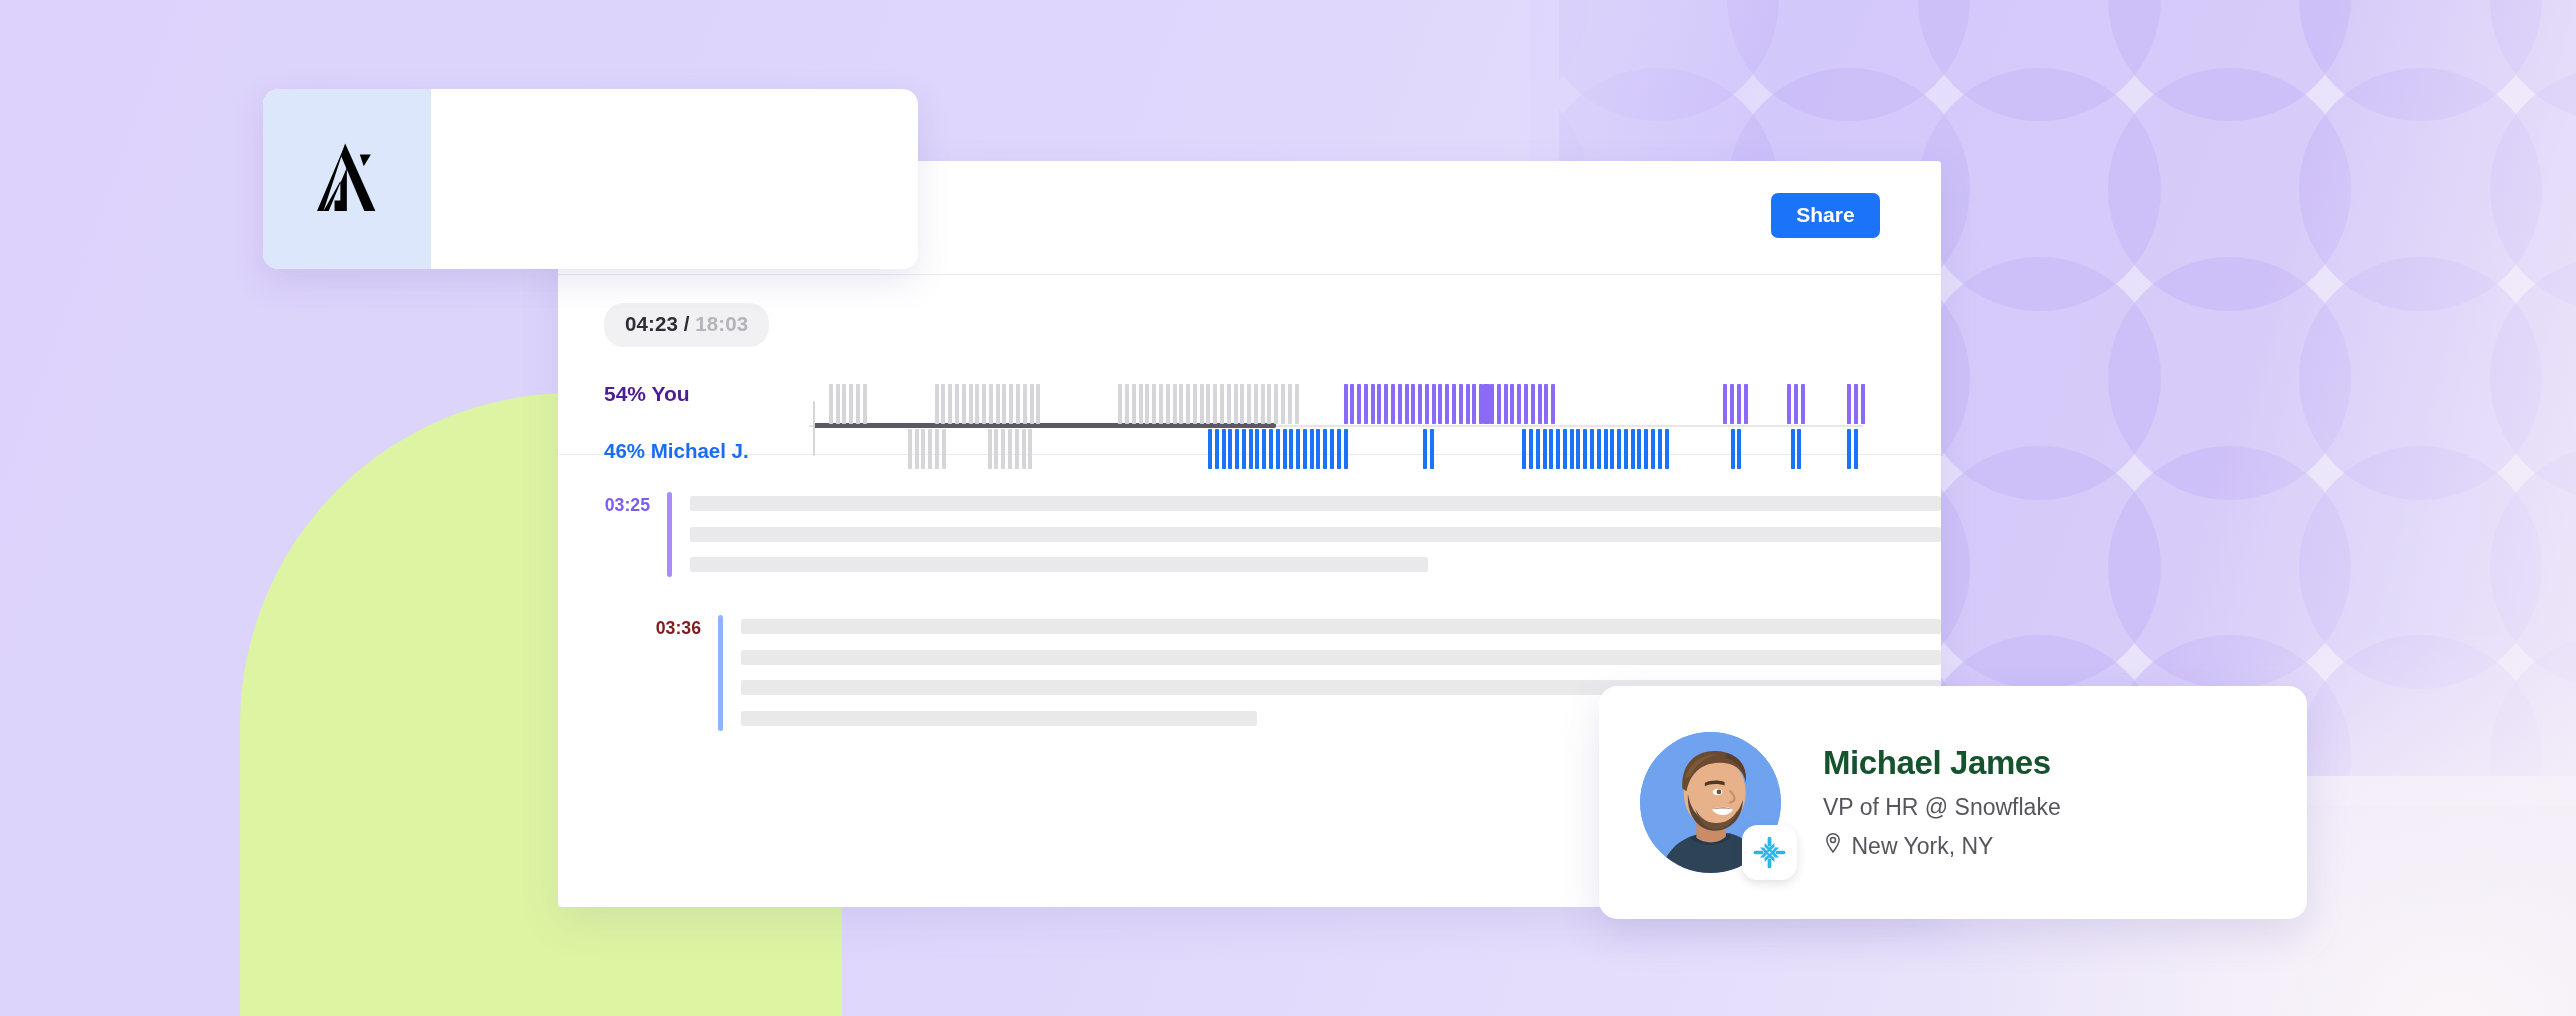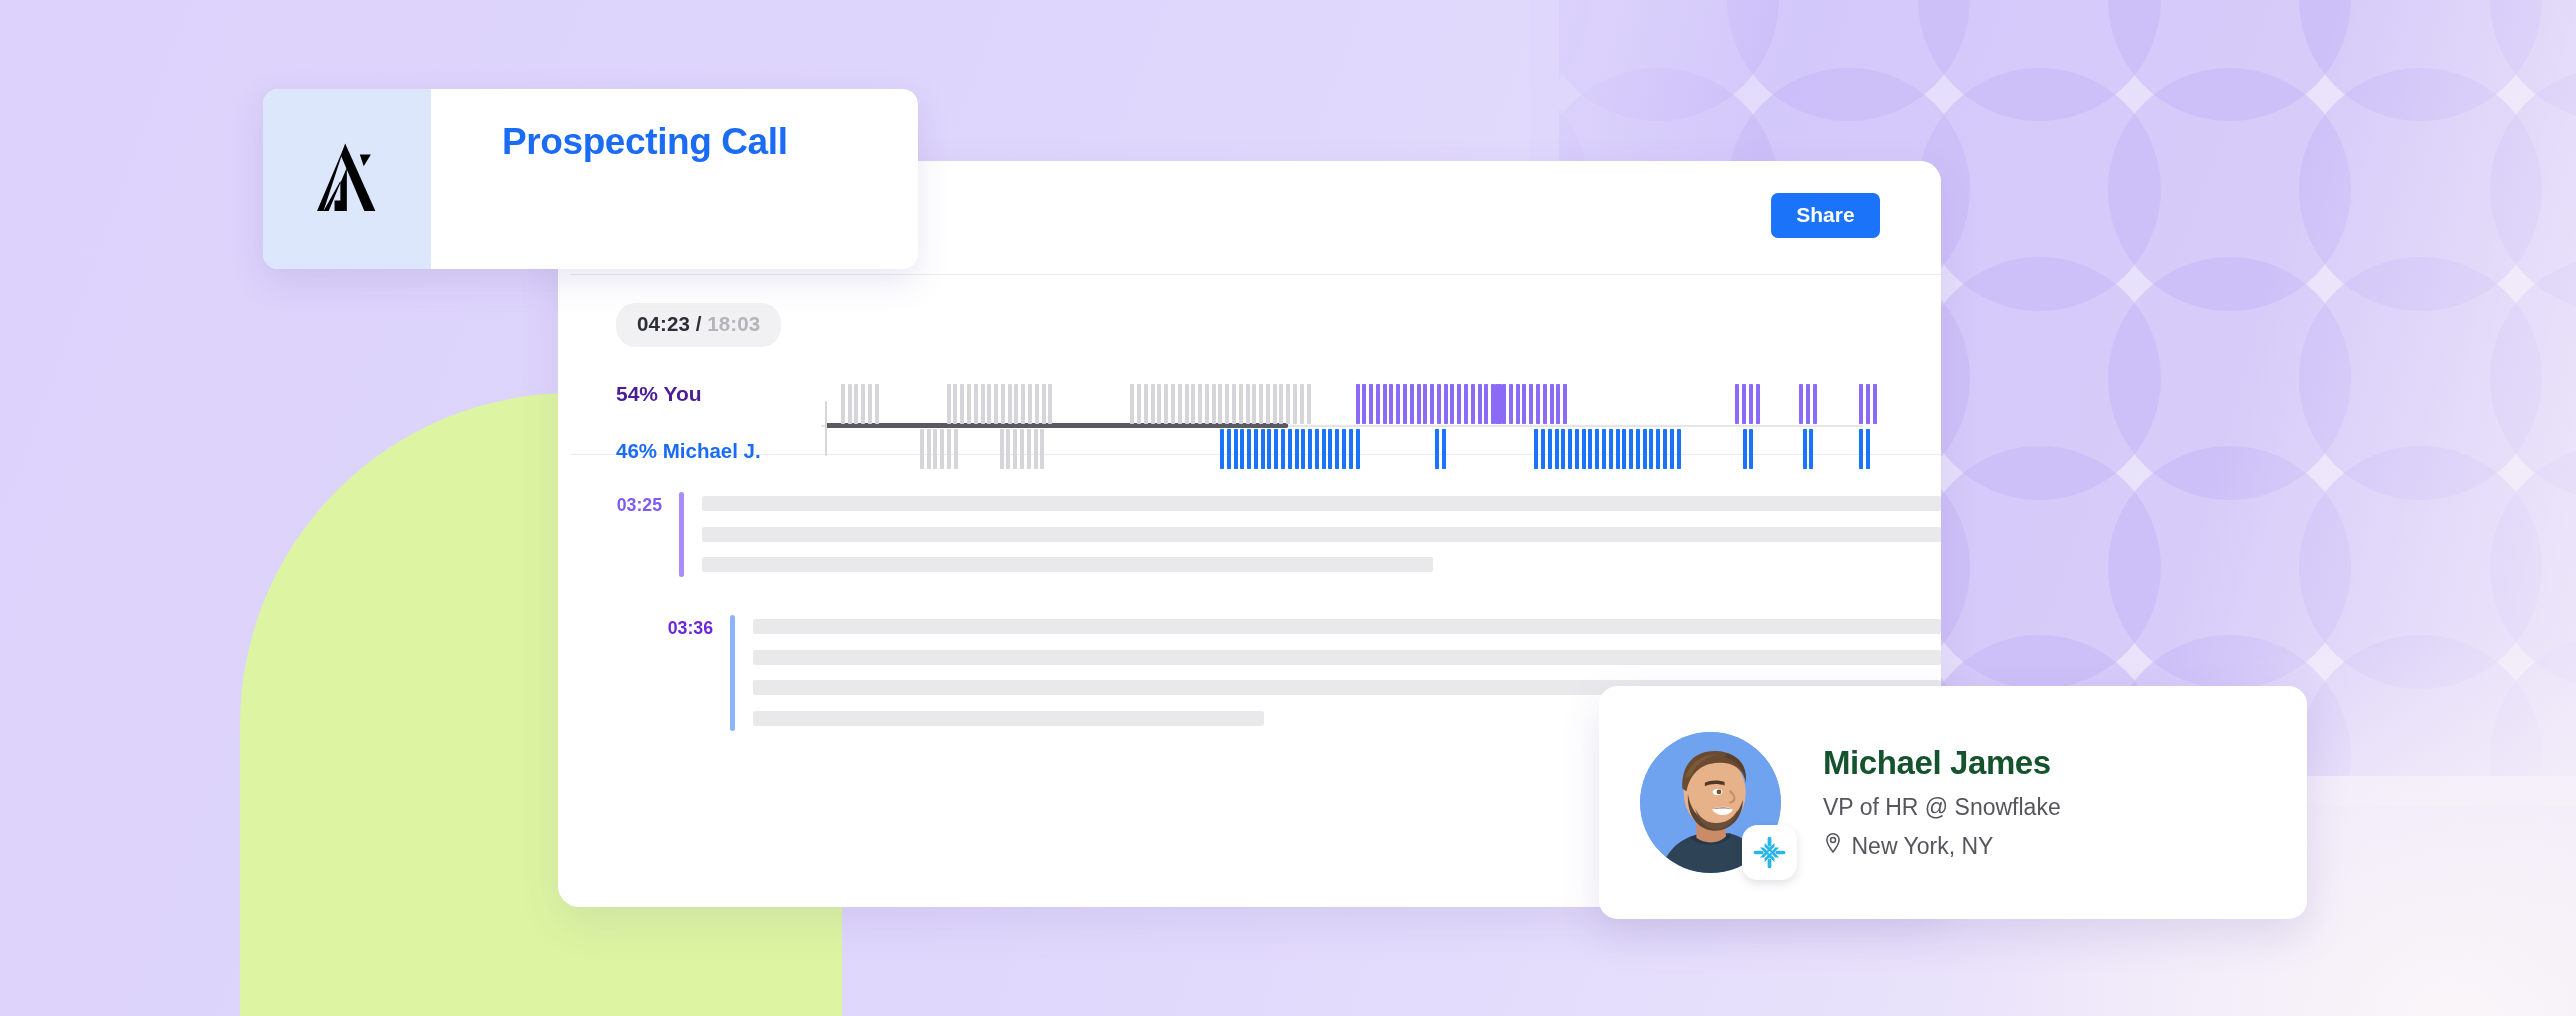--- a/index.html
+++ b/index.html
@@ -46,24 +46,23 @@
     width: 636px; height: 395px;
     background: radial-gradient(ellipse at 80% 100%, rgba(250,246,248,.95) 0%, rgba(248,242,250,0) 70%);
   }
 
   
   .app-card {
     position: absolute;
     left: 558px; top: 161px;
     width: 1383px; height: 746px;
     background: #fff;
-    border-radius: 21px;
+    border-radius: 4px;
     box-shadow: 0 15.5px 42px rgba(90, 70, 160, .10);
     overflow: hidden;
-    padding-left: 12px;
   }
   .app-header {
     height: 114px;
     position: relative;
     border-bottom: 1.4px solid #EBEBEF;
     background: #fff;
   }
   .share-btn {
     position: absolute;
     right: 61px; top: 32px;
@@ -187,21 +186,21 @@
   .t-row.indent { padding-left: 51px; }
   .t-time {
     width: 92px;
     text-align: right;
     font-size: 17.7px;
     font-weight: 700;
     padding-top: 2.8px;
     flex: 0 0 auto;
   }
   .t-time.purple { color: #7C5CF5; }
-  .t-time.blue   { color: #6d28d9; }
+  .t-time.blue   { color: #7f1d1d; }
   .t-bar {
     width: 5px;
     border-radius: 2.8px;
     margin: 0 18.4px 0 17px;
     flex: 0 0 auto;
   }
   .t-bar.purple { background: #A98CF7; }
   .t-bar.blue   { background: #8EB5F9; }
   .t-lines { flex: 1 1 auto; padding-top: 4.2px; }
   .t-line {
@@ -561,21 +560,20 @@
   <div class="purpose-logo">
     <span>
       <svg width="83" height="83" viewBox="0 0 64 64" fill="none">
         <path d="M30.5 5 L8.5 57 H17.5 L31.5 23.5 L31.5 57 L22 57 L22 49 L26.5 49 L26.5 34 L13.5 57 L30.5 5 Z" fill="#000"></path>
         <path d="M30.2 5 L53.5 57 H45 L27 14.5 Z" fill="#000"></path>
         <path d="M41.5 13.5 L50 13.5 L44.5 22.5 Z" fill="#000"></path>
       </svg>
     </span>
   </div>
   <div class="purpose-text">
-    <div class="purpose-value">Prospecting Call</div>
   </div>
 </div>
 
 <div class="person-card">
   <div class="avatar-wrap">
     <div class="avatar">
       <svg width="141" height="141" viewBox="0 0 200 200">
         <defs>
           <clipPath id="circ">
               <circle cx="100" cy="100" r="100"></circle>

